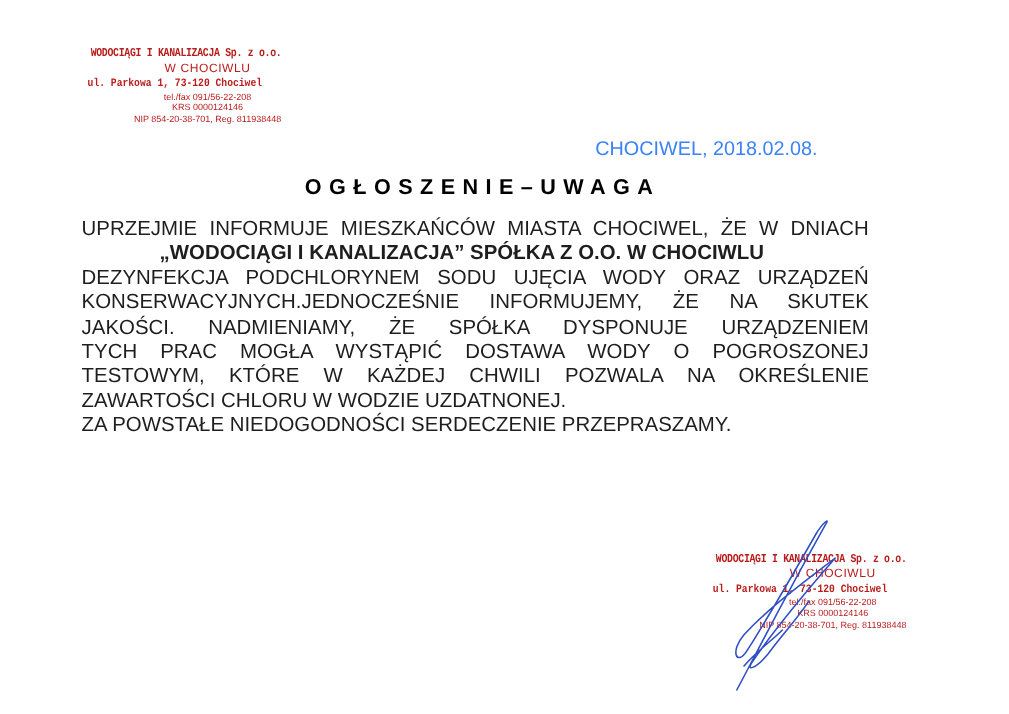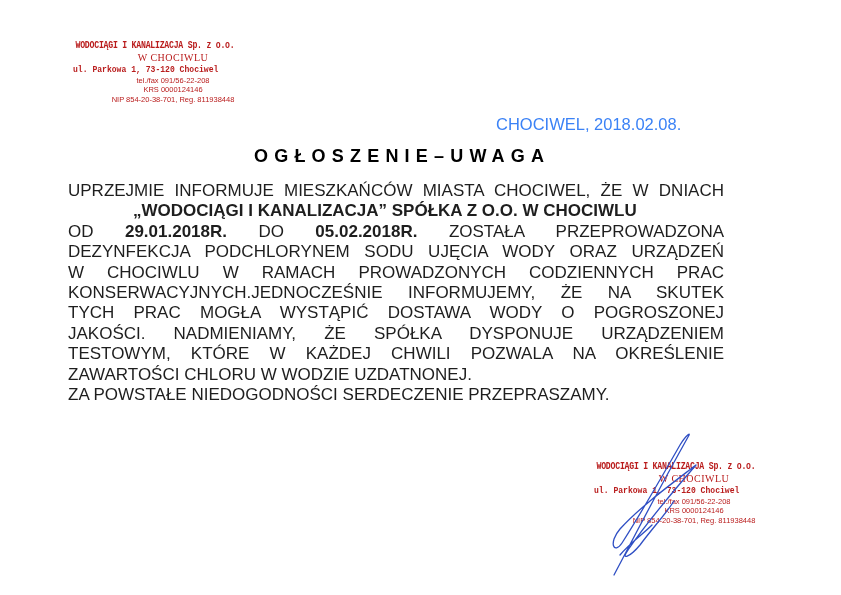--- a/index.html
+++ b/index.html
@@ -1,19 +1,19 @@
 <!DOCTYPE html>
 <html><head>
 <meta charset="utf-8">
 <style>
   html, body { margin:0; padding:0; }
   body { width:841px; height:595px; background:#ffffff; position:relative; overflow:hidden; font-family:"Liberation Sans", sans-serif; color:#1e1e1e; }
   .stamp { position:absolute; font-family:"Liberation Mono", monospace; color:#b91c1c; text-align:center; line-height:1; }
   .stamp .l1 { font-size:10px; font-weight:bold; letter-spacing:-0.3px; transform:scaleX(0.82); transform-origin:left; white-space:nowrap; display:block; }
-  .stamp .l2 { font-family:Liberation Serif, serif; font-size:10px; letter-spacing:0.5px; display:block; margin-top:2px;text-align:center; }
+  .stamp .l2 { font-family:Liberation Sans, sans-serif; font-size:10px; letter-spacing:0.5px; display:block; margin-top:2px;text-align:center; }
   .stamp .l3 { font-size:9.5px; font-weight:bold; transform:scaleX(0.85); transform-origin:left; white-space:nowrap; display:block; margin-top:2px; text-align:left; }
   .stamp .l4, .stamp .l5, .stamp .l6 { font-family:Liberation Sans, sans-serif; font-size:7.5px; display:block; margin-top:2px; white-space:nowrap; }
   #stamp-top { left:73px; top:41px; width:200px; }
   #stamp-bottom { left:594px; top:462px; width:200px; }
   .date { position:absolute; left:496px; top:115px; font-size:16.5px; color:#3b82f6; }
   .title { position:absolute; left:254px; top:146px; font-size:18px; font-weight:bold; letter-spacing:6.2px; color:#000000; }
   .body { position:absolute; left:68px; top:181px; width:656px; font-size:17px; line-height:20.4px; color:#1e1e1e; }
   .body .ln { display:block; text-align:justify; text-align-last:justify; white-space:nowrap; height:20.4px; }
   .body .ln.last { text-align-last:left; }
   .body .ln.first { padding-left:65px; font-weight:bold; }
@@ -34,33 +34,24 @@
   <span class="l6">NIP 854-20-38-701, Reg. 811938448</span>
 </div>
 
 <div class="date">CHOCIWEL, 2018.02.08.</div>
 
 <div class="title">OGŁOSZENIE–UWAGA</div>
 
 <div class="body">
   <span class="ln">UPRZEJMIE INFORMUJE MIESZKAŃCÓW MIASTA CHOCIWEL, ŻE W DNIACH</span>
   <span class="ln first open">„WODOCIĄGI I KANALIZACJA”  SPÓŁKA Z O.O. W CHOCIWLU</span>
-  <span class="ln row">
-    <span>OD</span>
-    <span class="b">29.01.2018R.</span>
-    <span>DO</span>
-    <span class="b">05.02.2018R.</span>
-    <span>ZOSTAŁA</span>
-    <span>PRZEPROWADZONA</span>
-  </span>
   <span class="ln">DEZYNFEKCJA PODCHLORYNEM SODU  UJĘCIA  WODY ORAZ URZĄDZEŃ</span>
-  <span class="ln">W CHOCIWLU W RAMACH PROWADZONYCH CODZIENNYCH PRAC</span>
   <span class="ln">KONSERWACYJNYCH.JEDNOCZEŚNIE INFORMUJEMY, ŻE NA SKUTEK</span>
+  <span class="ln">JAKOŚCI. NADMIENIAMY, ŻE SPÓŁKA DYSPONUJE URZĄDZENIEM</span>
   <span class="ln">TYCH PRAC MOGŁA  WYSTĄPIĆ DOSTAWA WODY O POGROSZONEJ</span>
-  <span class="ln">JAKOŚCI. NADMIENIAMY, ŻE SPÓŁKA DYSPONUJE URZĄDZENIEM</span>
   <span class="ln">TESTOWYM, KTÓRE  W KAŻDEJ CHWILI POZWALA NA OKREŚLENIE</span>
   <span class="ln last">ZAWARTOŚCI CHLORU  W WODZIE UZDATNONEJ.</span>
   <span class="ln last">ZA POWSTAŁE NIEDOGODNOŚCI SERDECZENIE PRZEPRASZAMY.</span>
 </div>
 
 <div class="stamp" id="stamp-bottom">
   <span class="l1">WODOCIĄGI I KANALIZACJA Sp. z o.o.</span>
   <span class="l2">W CHOCIWLU</span>
   <span class="l3">ul. Parkowa 1,      73-120 Chociwel</span>
   <span class="l4">tel./fax 091/56-22-208</span>

